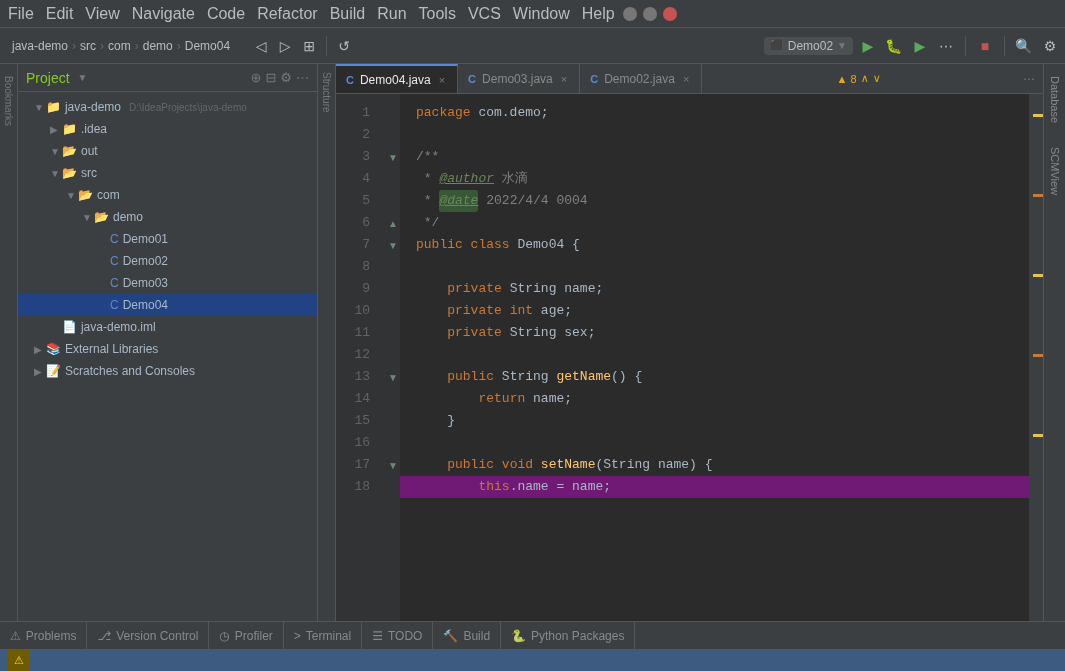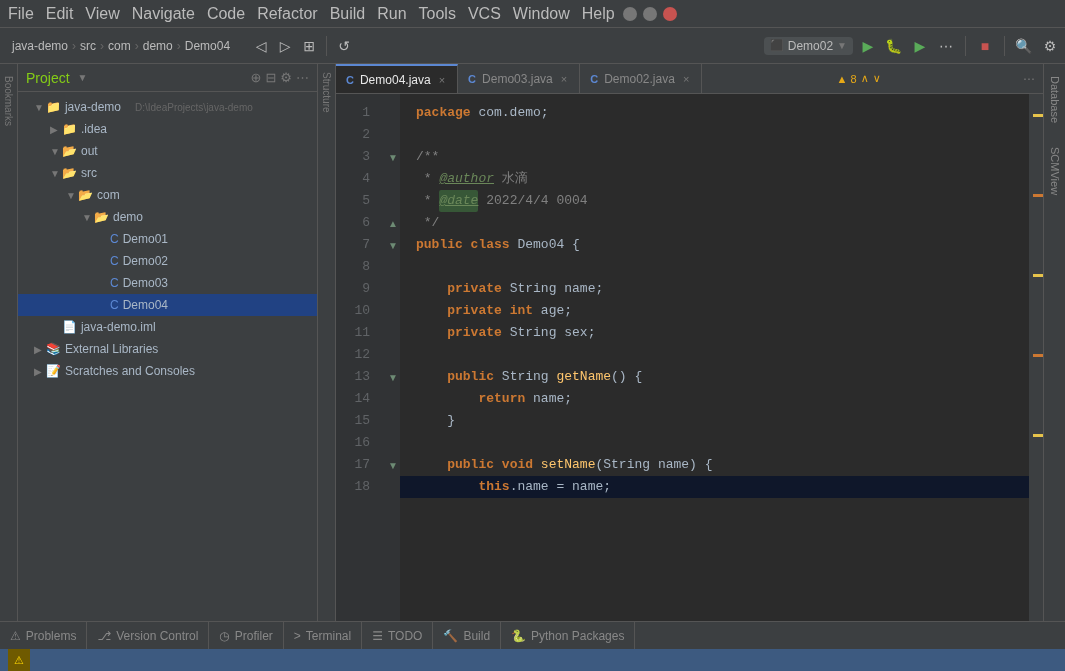--- a/index.html
+++ b/index.html
@@ -273,26 +273,26 @@
 
     .code-line {
       height: 22px;
       display: flex;
       align-items: center;
       padding: 0 16px;
       white-space: pre;
     }
 
     
-    .kw { color: #cc7832; font-weight: bold; }
+    .kw { color: #cc7832; }
     .cm { color: #808080; }
     .ann-name { color: #6a8759; font-style: italic; text-decoration: underline; }
     .fn { color: #ffc66d; }
     .plain { color: #a9b7c6; }
-    .cursor-line { background: #0f172a; }
+    .cursor-line { background: #701a75; }
 
     
     .right-strip {
       width: 22px;
       background: #3c3f41;
       display: flex;
       flex-direction: column;
       align-items: center;
       border-left: 1px solid #555;
       flex-shrink: 0;
@@ -509,21 +509,21 @@
         <span class="panel-icon">⋯</span>
       </div>
     </div>
     <div class="tree">
 
       <div class="tree-item">
         <span class="indent"></span>
         <span class="expand-arrow">▼</span>
         <span class="icon" style="color:#c8a53e;">📁</span>
         <span>java-demo</span>
-        <span style="color:#666;font-size:10px;margin-left:14px;">D:\IdeaProjects\java-demo</span>
+        <span style="color:#666;font-size:10px;margin-left:8px;">D:\IdeaProjects\java-demo</span>
       </div>
 
       <div class="tree-item">
         <span class="indent"></span>
         <span class="indent"></span>
         <span class="expand-arrow">▶</span>
         <span class="icon icon-folder">📁</span>
         <span>.idea</span>
       </div>
 

